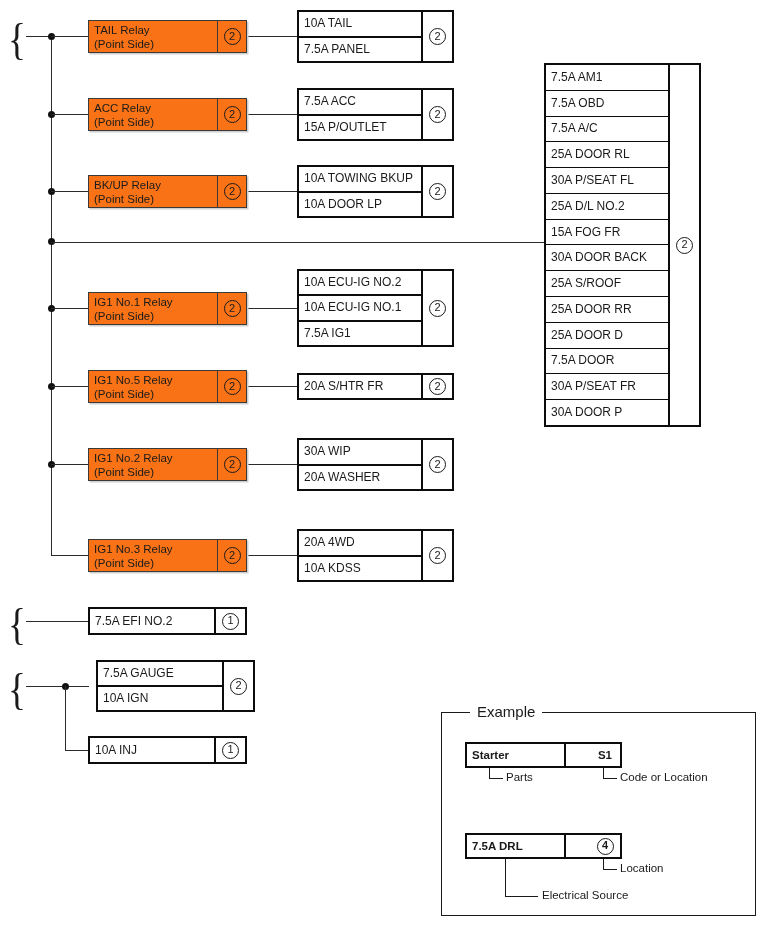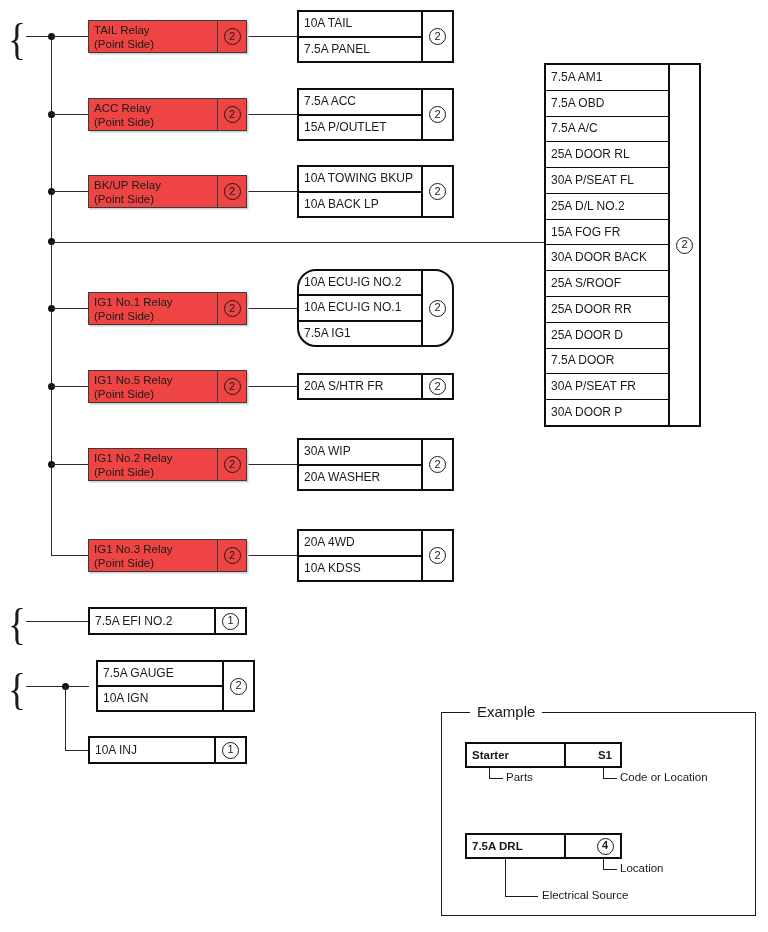--- a/index.html
+++ b/index.html
@@ -35,21 +35,21 @@
     transform-origin:left top;
     user-select:none;
   }
 
   
   .relay{
     position:absolute;
     display:flex;
     box-sizing:border-box;
     border:1.2px solid #3a3a3a;
-    background:#ef4444;
+    background:#f97316;
     box-shadow:1.5px 1.5px 0 0 #cfcfcf;
   }
   .relay .name{
     flex:1 1 auto;
     box-sizing:border-box;
     border-right:1.2px solid #3a3a3a;
     padding:3px 0 0 5px;
     font-size:11.5px;
     line-height:13.5px;
     white-space:pre-line;
@@ -253,28 +253,28 @@
       <div class="frow">15A P/OUTLET</div>
     </div>
     <div class="code">
       <span class="circ">2</span>
     </div>
   </div>
 
   <div class="fusebox" style="left:297px;top:165px;width:157px;height:53px;">
     <div class="rows">
       <div class="frow">10A TOWING BKUP</div>
-      <div class="frow">10A BACK LP</div>
-    </div>
-    <div class="code">
-      <span class="circ">2</span>
-    </div>
-  </div>
-
-  <div class="fusebox" style="left:297px;top:269px;width:157px;height:78px;border-radius:19px;">
+      <div class="frow">10A DOOR LP</div>
+    </div>
+    <div class="code">
+      <span class="circ">2</span>
+    </div>
+  </div>
+
+  <div class="fusebox" style="left:297px;top:269px;width:157px;height:78px;">
     <div class="rows">
       <div class="frow">10A ECU-IG NO.2</div>
       <div class="frow">10A ECU-IG NO.1</div>
       <div class="frow">7.5A IG1</div>
     </div>
     <div class="code">
       <span class="circ">2</span>
     </div>
   </div>
 

